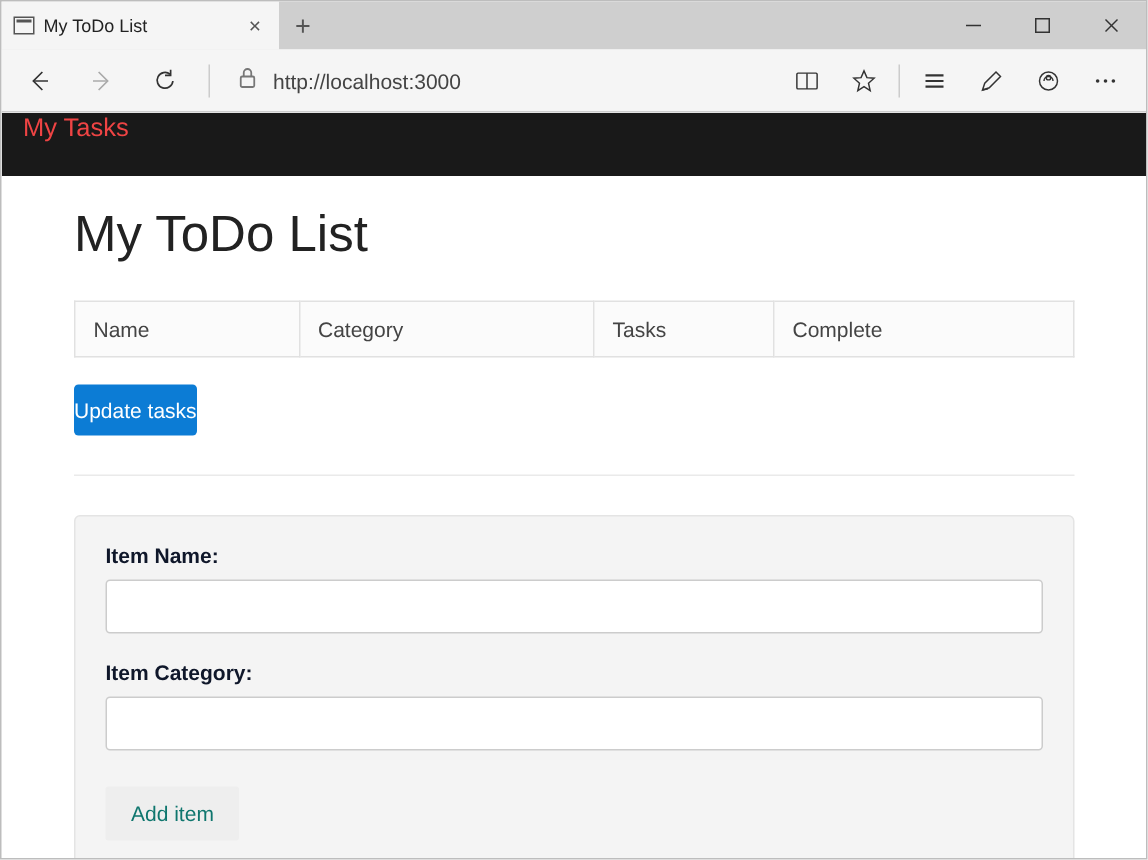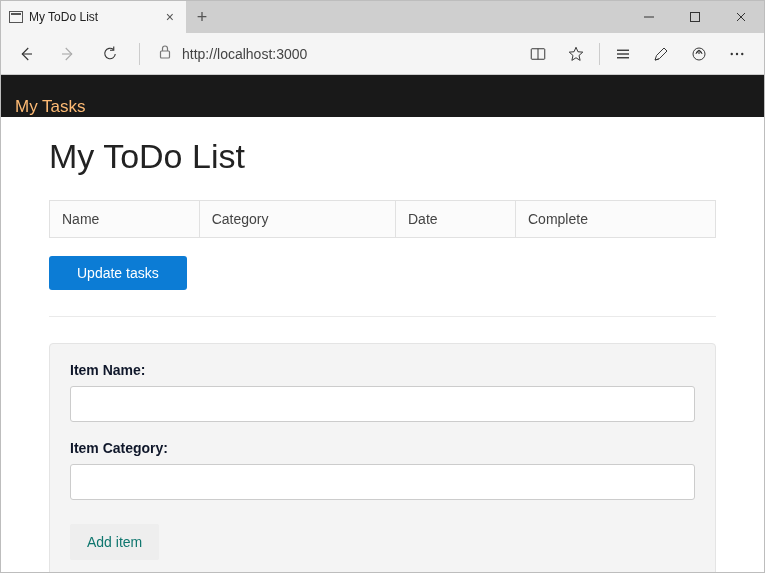--- a/index.html
+++ b/index.html
@@ -94,23 +94,23 @@
   .right-tools .tool-btn { width:38px; }
 
   
   .page {
     height: calc(573px - 32px - 42px);
     overflow:auto;
     background:#fff;
   }
   .app-header {
     background:#191919;
-    color:#fdba74;
+    color:#ef4444;
     height:42px;
-    display:flex; align-items:flex-end;
+    display:flex; align-items:flex-start;
     padding:0 14px;
     font-size:17px;
   }
   .content {
     padding: 20px 48px 40px 48px;
   }
   h1.page-title {
     font-size:34px;
     font-weight:400;
     color:#222;
@@ -128,21 +128,21 @@
     background:#fbfbfb;
     border:1px solid #e1e1e1;
     padding:10px 12px;
   }
   .btn-primary {
     display:inline-block;
     margin-top:18px;
     background:#0c7cd5;
     color:#fff;
     border:none;
-    padding:9px 28px;
+    padding:9px 0;
     font-size:14px;
     border-radius:3px;
   }
   hr.divider {
     border:none; border-top:1px solid #eaeaea;
     margin:26px 0;
   }
   .form-panel {
     background:#f4f4f4;
     border:1px solid #e4e4e4;
@@ -283,21 +283,21 @@
     <span>My Tasks</span>
   </div>
   <div class="content">
     <h1 class="page-title">My ToDo List</h1>
 
     <table class="todo-table">
       <thead>
         <tr>
           <th>Name</th>
           <th>Category</th>
-          <th style="width:120px">Date</th>
+          <th style="width:120px">Tasks</th>
           <th style="width:200px">Complete</th>
         </tr>
       </thead>
       <tbody></tbody>
     </table>
 
     <button class="btn-primary">Update tasks</button>
 
     <hr class="divider">
 

